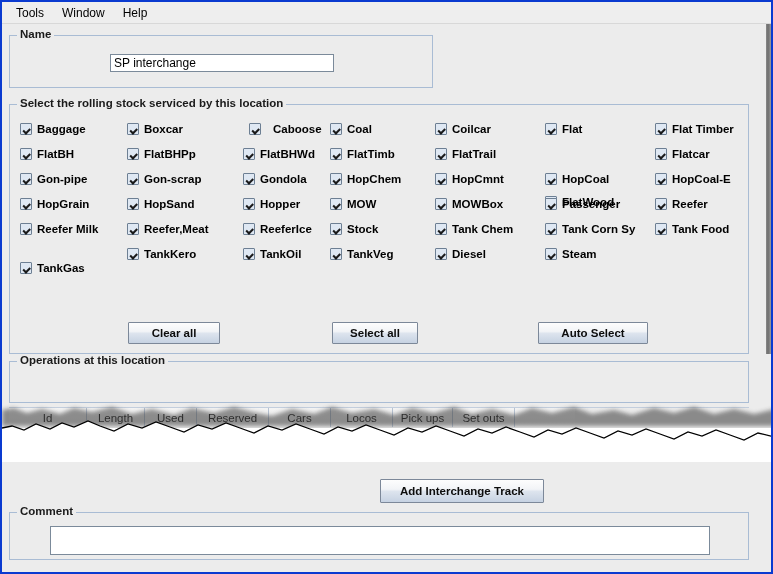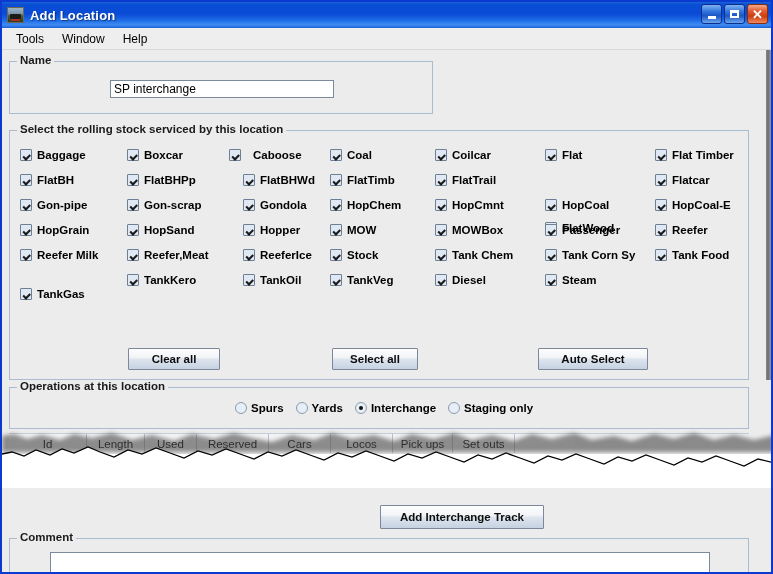--- a/index.html
+++ b/index.html
@@ -151,35 +151,20 @@
     position:absolute;top:0;right:0;width:5px;height:100%;
     background:linear-gradient(90deg,#8a8a8a 0%,#6d6d6d 40%,#9b9b9b 100%);
   }
 </style>
 </head>
 <body>
 
 <div id="app">
  <div class="window">
 
-  <div class="titlebar">
-    <div class="title-icon"></div>
-    <div class="title-text">Add Location</div>
-    <div class="winbtns">
-      <div class="wbtn min">
-            <span></span>
-          </div>
-      <div class="wbtn max">
-            <span></span>
-          </div>
-      <div class="wbtn close">
-            <span>✕</span>
-          </div>
-    </div>
-  </div>
 
   <div class="menubar">
     <div class="menuitem">Tools</div>
     <div class="menuitem">Window</div>
     <div class="menuitem">Help</div>
   </div>
 
   <div class="content">
 
     <div class="group" style="left:7px;top:11px;width:424px;height:53px;">
@@ -192,21 +177,21 @@
       <div class="glabel">Select the rolling stock serviced by this location</div>
       <div id="cbgrid" style="position:absolute;left:0;top:14px;width:100%;">
             <div class="cb" style="position: absolute; left: 10px; top: 4px;">
               <span class="cbbox checked"></span>
               <span>Baggage</span>
             </div>
             <div class="cb" style="position: absolute; left: 117px; top: 4px;">
               <span class="cbbox checked"></span>
               <span>Boxcar</span>
             </div>
-            <div class="cb" style="position: absolute; left: 219px; top: 4px; gap: 12px;">
+            <div class="cb" style="position: absolute; left: 239px; top: 4px; gap: 12px;">
               <span class="cbbox checked"></span>
               <span>Caboose</span>
             </div>
             <div class="cb" style="position: absolute; left: 320px; top: 4px;">
               <span class="cbbox checked"></span>
               <span>Coal</span>
             </div>
             <div class="cb" style="position: absolute; left: 425px; top: 4px;">
               <span class="cbbox checked"></span>
               <span>Coilcar</span>
@@ -357,38 +342,20 @@
             </div>
           </div>
 
       <div class="btn" style="position:absolute;left:118px;top:217px;width:92px;height:22px;">Clear all</div>
       <div class="btn" style="position:absolute;left:322px;top:217px;width:86px;height:22px;">Select all</div>
       <div class="btn" style="position:absolute;left:528px;top:217px;width:110px;height:22px;">Auto Select</div>
     </div>
 
     <div class="group" style="left:7px;top:337px;width:740px;height:42px;">
       <div class="glabel">Operations at this location</div>
-      <div id="radios" style="position:absolute;left:225px;top:14px;display:flex;gap:12px;align-items:center;">
-            <div class="rb">
-              <span class="rbdot"></span>
-              <span>Spurs</span>
-            </div>
-            <div class="rb">
-              <span class="rbdot"></span>
-              <span>Yards</span>
-            </div>
-            <div class="rb">
-              <span class="rbdot sel"></span>
-              <span>Interchange</span>
-            </div>
-            <div class="rb">
-              <span class="rbdot"></span>
-              <span>Staging only</span>
-            </div>
-          </div>
     </div>
 
     <div class="tblhdr" id="tblhdr" style="top:383px;height:20px;width:740px;left:7px;">
           <div class="th" style="width: 78px; flex: 0 0 78px;">Id</div>
           <div class="th" style="width: 58px; flex: 0 0 58px;">Length</div>
           <div class="th" style="width: 52px; flex: 0 0 52px;">Used</div>
           <div class="th" style="width: 72px; flex: 0 0 72px;">Reserved</div>
           <div class="th" style="width: 62px; flex: 0 0 62px;">Cars</div>
           <div class="th" style="width: 62px; flex: 0 0 62px;">Locos</div>
           <div class="th" style="width: 60px; flex: 0 0 60px;">Pick ups</div>

